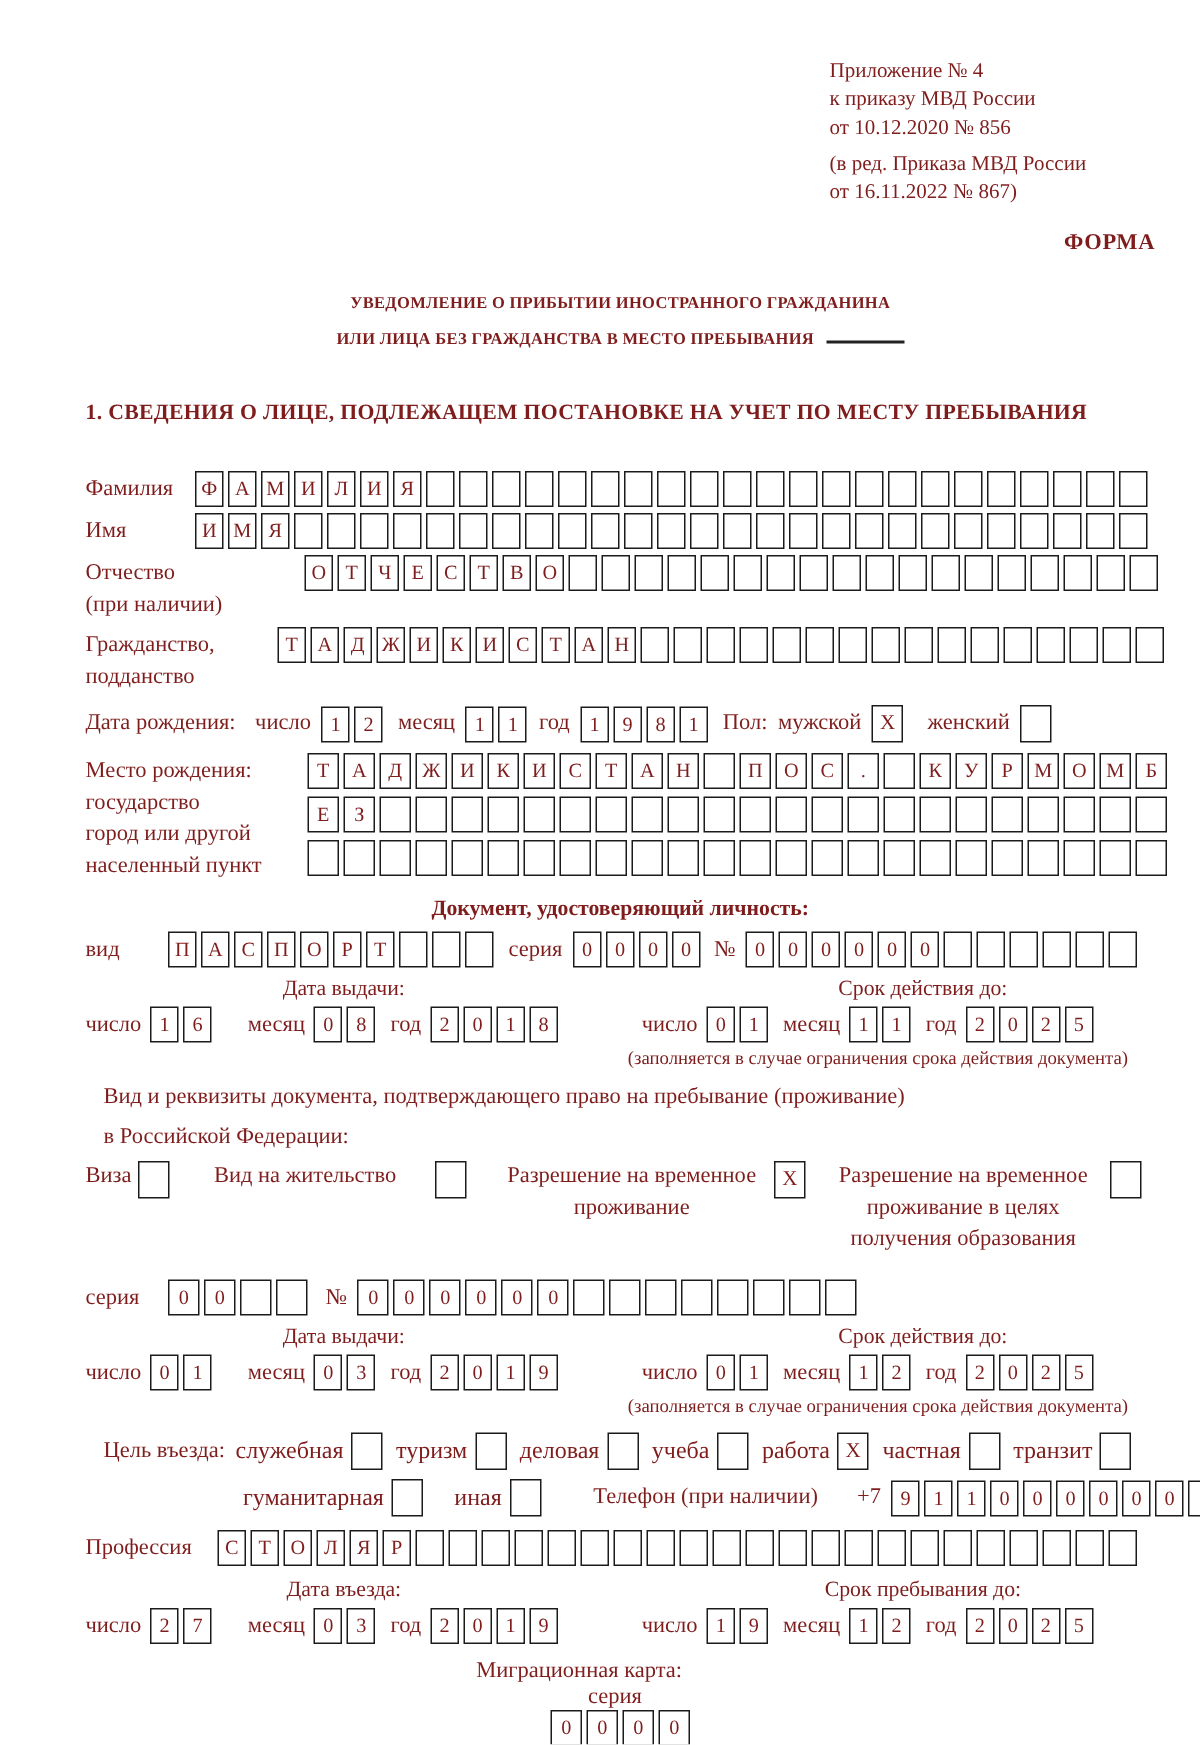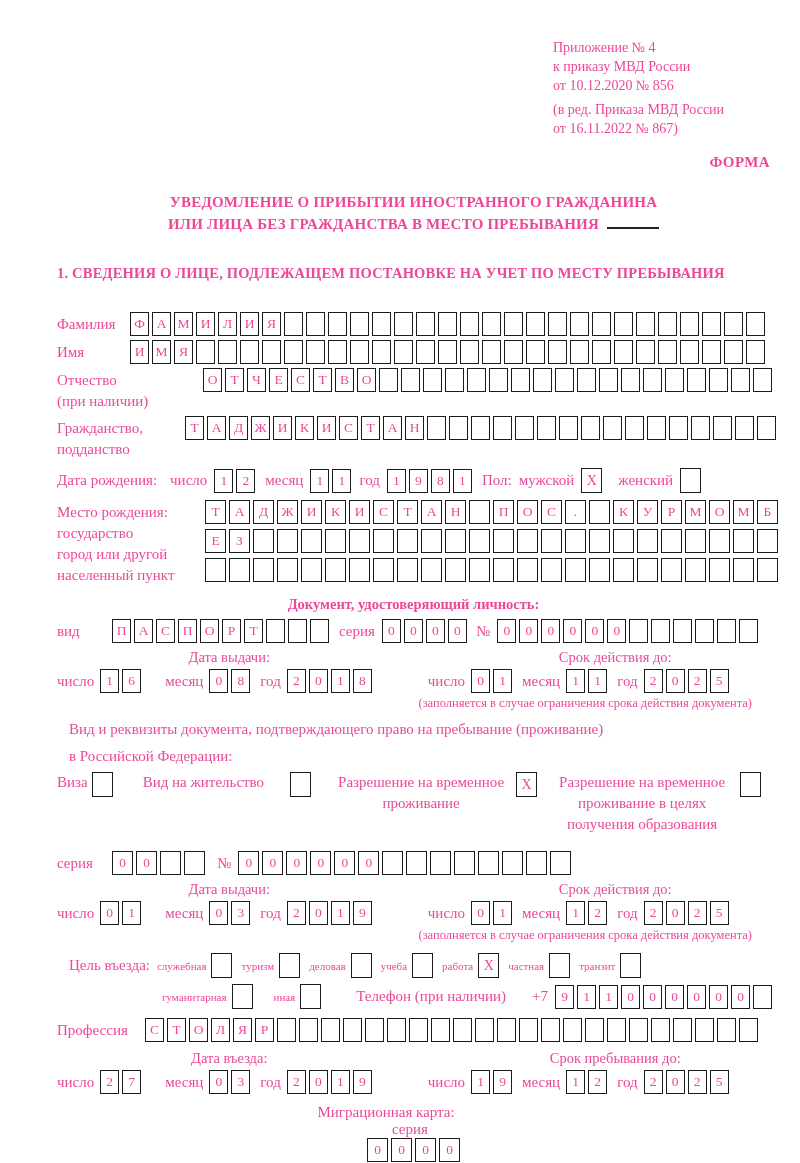--- a/index.html
+++ b/index.html
@@ -2,30 +2,30 @@
 <html><head>
 <meta charset="utf-8">
 <style>
   html,body{margin:0;padding:0;background:#fff;}
   .page{
     position:relative;
     width:800px;height:1163px;
     box-sizing:border-box;
     padding:38px 30px 20px 57px;
     background:#fff;
-    color:#ec4899;
+    color:#7f1d1d;
     font-family:"Liberation Serif", serif;
     overflow:hidden;
   }
   
   .annex{margin-left:496px;font-size:14px;line-height:19px;}
   .annex .grp2{margin-top:5px;}
   .forma{font-weight:bold;font-size:15px;text-align:right;margin-top:16px;letter-spacing:.4px;}
   
-  .title{ text-align:center;font-weight:bold;font-size:15px;line-height:22px;margin-top:20px;letter-spacing:.2px;}
+  .title{ text-align:center;font-weight:bold;font-size:11px;line-height:22px;margin-top:20px;letter-spacing:.2px;}
   .blankline{display:inline-block;width:52px;border-bottom:2px solid #222;height:14px;margin-left:8px;}
   .sec-head{font-weight:bold;font-size:14.5px;margin-top:30px;letter-spacing:.2px;}
   
   .frow{display:flex;align-items:flex-start;margin-bottom:4px;}
   .flabel{font-size:15px;line-height:21px;flex-shrink:0;padding-top:2px;}
   .boxrow{display:flex;gap:3px;}
   .cell{
     box-sizing:border-box;width:19px;height:24px;
     border:1.8px solid #1b1b1b;background:#fff;
     display:flex;align-items:center;justify-content:center;
@@ -56,21 +56,21 @@
   .note-r{font-size:12.5px;text-align:right;padding-right:18px;margin-top:3px;}
   
   .perm-row{display:flex;align-items:flex-start;margin-top:5px;}
   .perm{display:flex;align-items:flex-start;}
   .perm .plbl{font-size:15px;line-height:21px;}
   .perm .cb{margin-left:9px;}
   .ctr{text-align:center;}
   
   .purp{display:flex;align-items:center;flex-wrap:nowrap;margin-top:10px;}
   .purp .opt{display:flex;align-items:center;margin-right:9px;}
-  .purp .opt .olbl{font-size:11px;margin-right:5px;white-space:nowrap;}
+  .purp .opt .olbl{font-size:16px;margin-right:5px;white-space:nowrap;}
   .plain{font-size:15px;line-height:21px;margin-left:12px;}
 </style>
 </head>
 <body>
 
 <div class="page">
 
   <div class="annex">
     <div>Приложение № 4</div>
     <div>к приказу МВД России</div>

